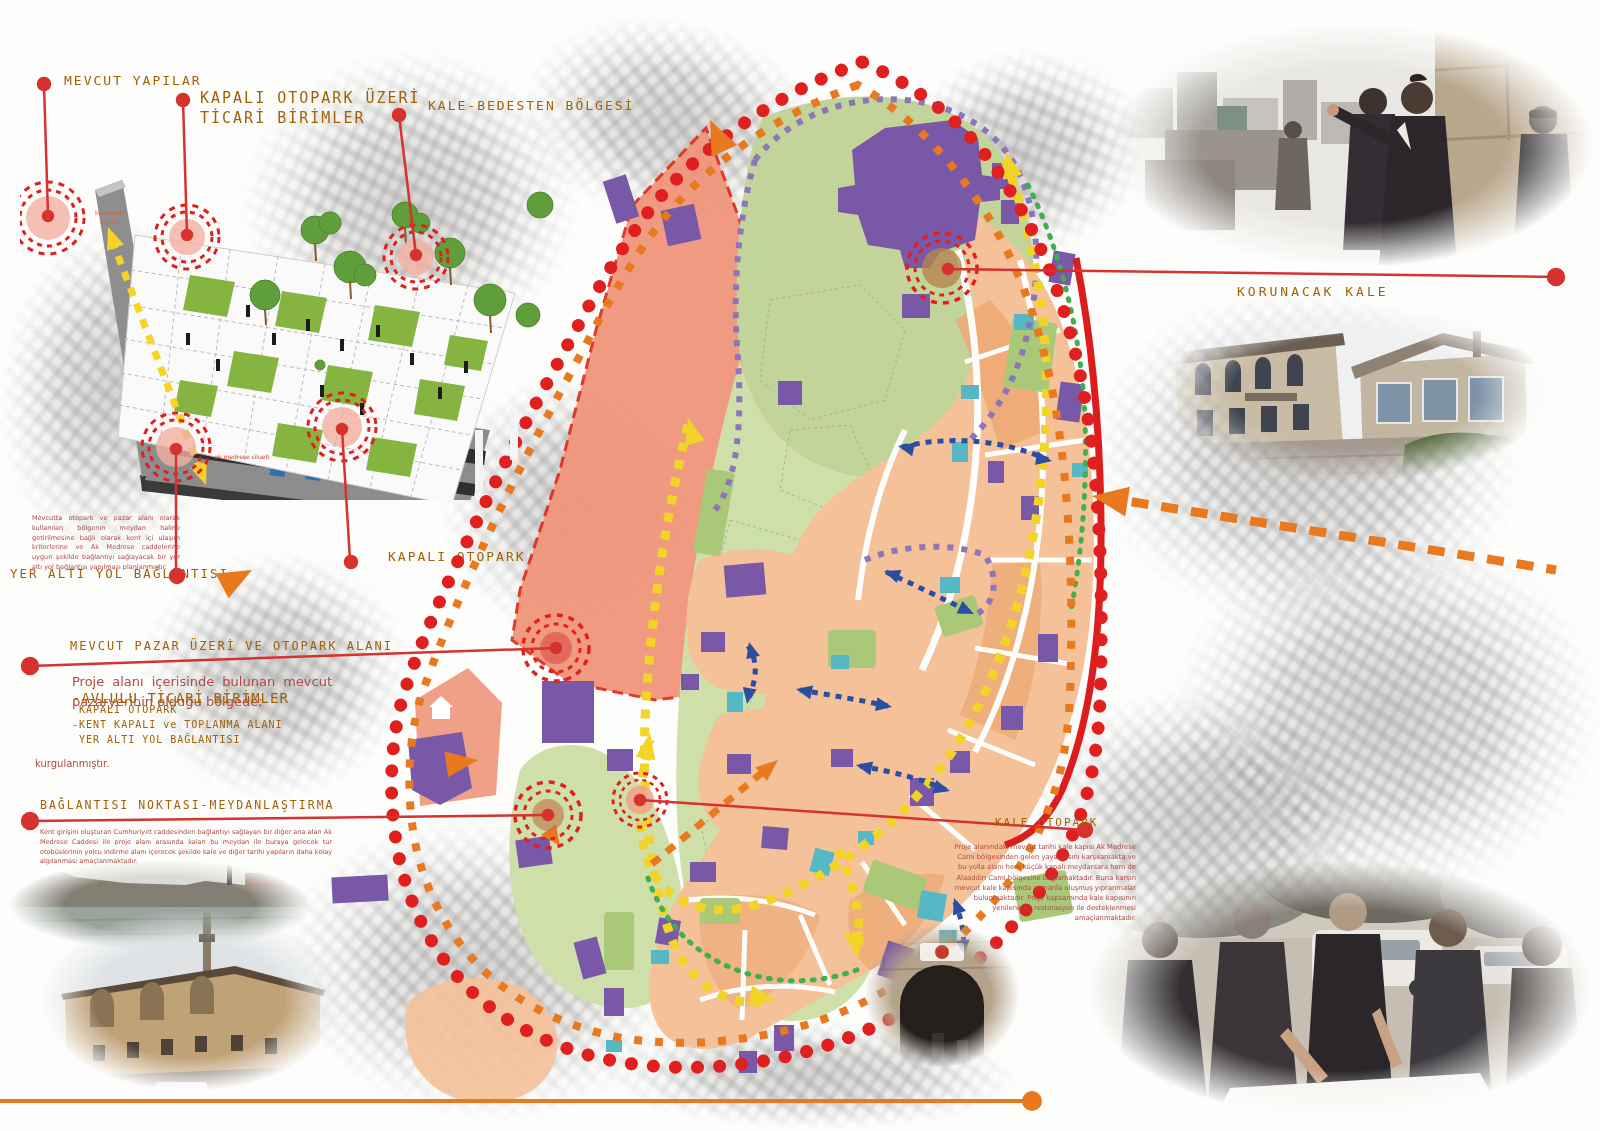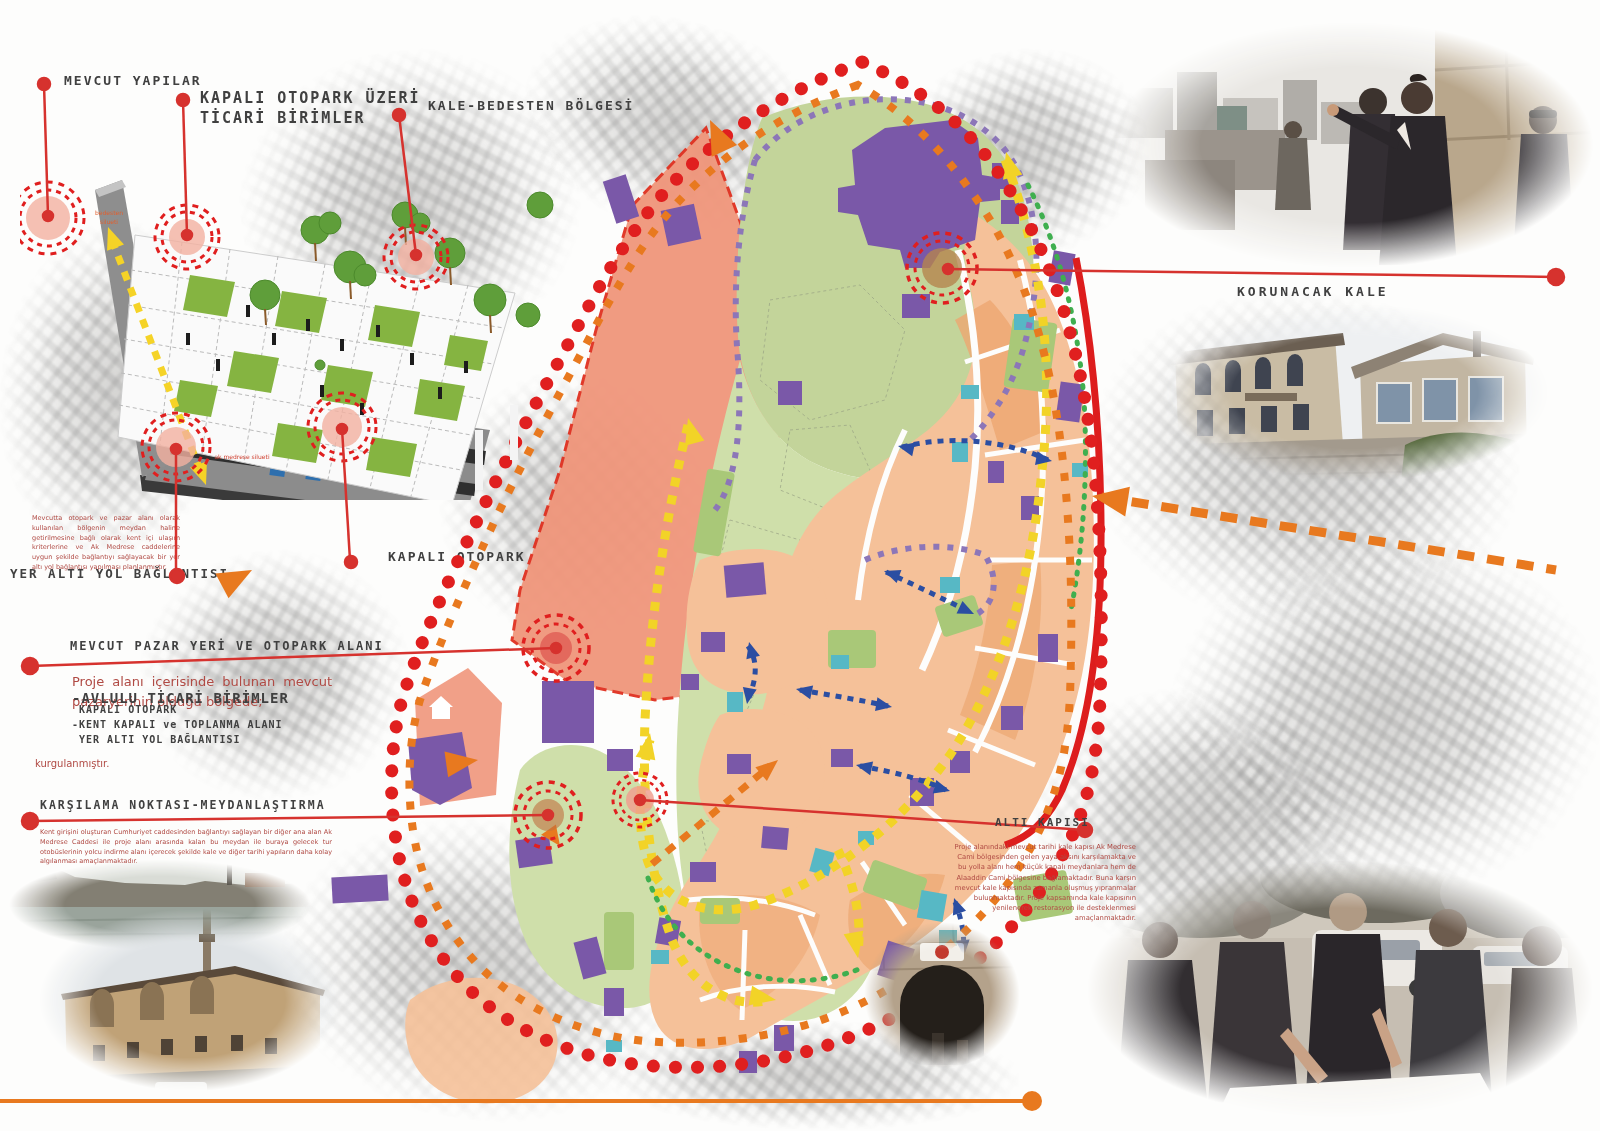--- a/index.html
+++ b/index.html
@@ -7,21 +7,21 @@
          font-family:"DejaVu Sans Mono",monospace;}
   .bgpatch{position:absolute;opacity:.55;
     background:
       repeating-linear-gradient(37deg, rgba(70,70,70,.30) 0 7px, rgba(255,255,255,0) 7px 16px),
       repeating-linear-gradient(123deg, rgba(40,40,40,.22) 0 5px, rgba(255,255,255,0) 5px 13px),
       radial-gradient(ellipse at 50% 50%, rgba(120,118,115,.55), rgba(120,118,115,0) 70%);
     -webkit-mask-image:radial-gradient(ellipse at 50% 50%, #000 35%, transparent 72%);
     mask-image:radial-gradient(ellipse at 50% 50%, #000 35%, transparent 72%);
     filter:blur(1px);}
   svg{position:absolute;left:0;top:0;}
-  .lab{position:absolute;color:#404040;font-weight:bold;letter-spacing:2px;white-space:pre-line;line-height:1.35;}
+  .lab{position:absolute;color:#a16207;font-weight:normal;letter-spacing:2px;white-space:pre-line;line-height:1.35;}
   .tiny{position:absolute;color:#b04a44;font-weight:normal;letter-spacing:0;font-size:6.5px;line-height:1.5;
         text-align:justify;font-family:"DejaVu Sans",sans-serif;}
   .photo{position:absolute;}
   .photo svg{position:static;display:block;}
   .feather{-webkit-mask-image:radial-gradient(ellipse 64% 60% at 50% 50%, #000 48%, transparent 76%);
            mask-image:radial-gradient(ellipse 64% 60% at 50% 50%, #000 48%, transparent 76%);}
 </style>
 </head>
 <body>
 
@@ -607,27 +607,27 @@
   <div class="lab" style="left:388px;top:548px;font-size:13px">KAPALI OTOPARK</div>
 
   <div class="tiny" style="left:86px;top:208px;width:46px;color:#e06030;text-align:center;font-size:6px;z-index:6">bedesten
 silueti</div>
   <div class="tiny" style="left:212px;top:452px;width:60px;color:#d04030;text-align:center;font-size:6px;z-index:6">ak medrese
 silueti</div>
 
   <div class="tiny" style="left:32px;top:514px;width:148px">Mevcutta otopark ve pazar alanı olarak kullanılan bölgenin meydan haline getirilmesine bağlı olarak kent içi ulaşım kriterlerine ve Ak Medrese caddelerine uygun şekilde bağlantıyı sağlayacak bir yer altı yol bağlantısı yapılması planlanmıştır.</div>
   <div class="lab" style="left:10px;top:566px;font-size:12.5px">YER ALTI YOL BAĞLANTISI</div>
 
-  <div class="lab" style="left:70px;top:638px;font-size:12px">MEVCUT PAZAR YERİ VE OTOPARK ALANI</div>
+  <div class="lab" style="left:70px;top:638px;font-size:12px">MEVCUT PAZAR ÜZERİ VE OTOPARK ALANI</div>
   <div class="tiny" style="left:72px;top:672px;width:260px;font-size:13px">Proje alanı içerisinde bulunan mevcut pazaryerinin olduğu bölgede;</div>
   <div class="lab" style="left:72px;top:688px;font-size:14px;letter-spacing:1px;line-height:1.45;white-space:pre">-AVLULU TİCARİ BİRİMLER</div>
   <div class="lab" style="left:72px;top:703px;font-size:10px;letter-spacing:1px;white-space:pre"> KAPALI OTOPARK</div>
   <div class="lab" style="left:72px;top:718px;font-size:10px;letter-spacing:1px;white-space:pre">-KENT KAPALI ve TOPLANMA ALANI</div>
   <div class="lab" style="left:72px;top:733px;font-size:10px;letter-spacing:1px;white-space:pre"> YER ALTI YOL BAĞLANTISI</div>
   <div class="tiny" style="left:35px;top:756px;width:120px;font-size:10px">kurgulanmıştır.</div>
 
-  <div class="lab" style="left:40px;top:798px;font-size:11.5px">KARŞILAMA NOKTASI-MEYDANLAŞTIRMA</div>
+  <div class="lab" style="left:40px;top:798px;font-size:11.5px">BAĞLANTISI NOKTASI-MEYDANLAŞTIRMA</div>
   <div class="tiny" style="left:40px;top:828px;width:292px">Kent girişini oluşturan Cumhuriyet caddesinden bağlantıyı sağlayan bir diğer ana alan Ak Medrese Caddesi ile proje alanı arasında kalan bu meydan ile buraya gelecek tur otobüslerinin yolcu indirme alanı içerecek şekilde kale ve diğer tarihi yapıların daha kolay algılanması amaçlanmaktadır.</div>
 
-  <div class="lab" style="left:995px;top:816px;font-size:11px;z-index:6">ALTI KAPISI</div>
+  <div class="lab" style="left:995px;top:816px;font-size:11px;z-index:6">KALE OTOPARK</div>
   <div class="tiny" style="left:950px;top:842px;width:186px;text-align:right;font-size:6.8px;z-index:6">Proje alanındaki mevcut tarihi kale kapısı Ak Medrese Cami bölgesinden gelen yaya aksını karşılamakta ve bu yolla alanı hem küçük kapalı meydanlara hem de Alaaddin Cami bölgesine bağlamaktadır. Buna karşın mevcut kale kapısında zamanla oluşmuş yıpranmalar bulunmaktadır. Proje kapsamında kale kapısının yenilenerek restorasyon ile desteklenmesi amaçlanmaktadır.</div>
 
 </div>
 
 </body></html>

